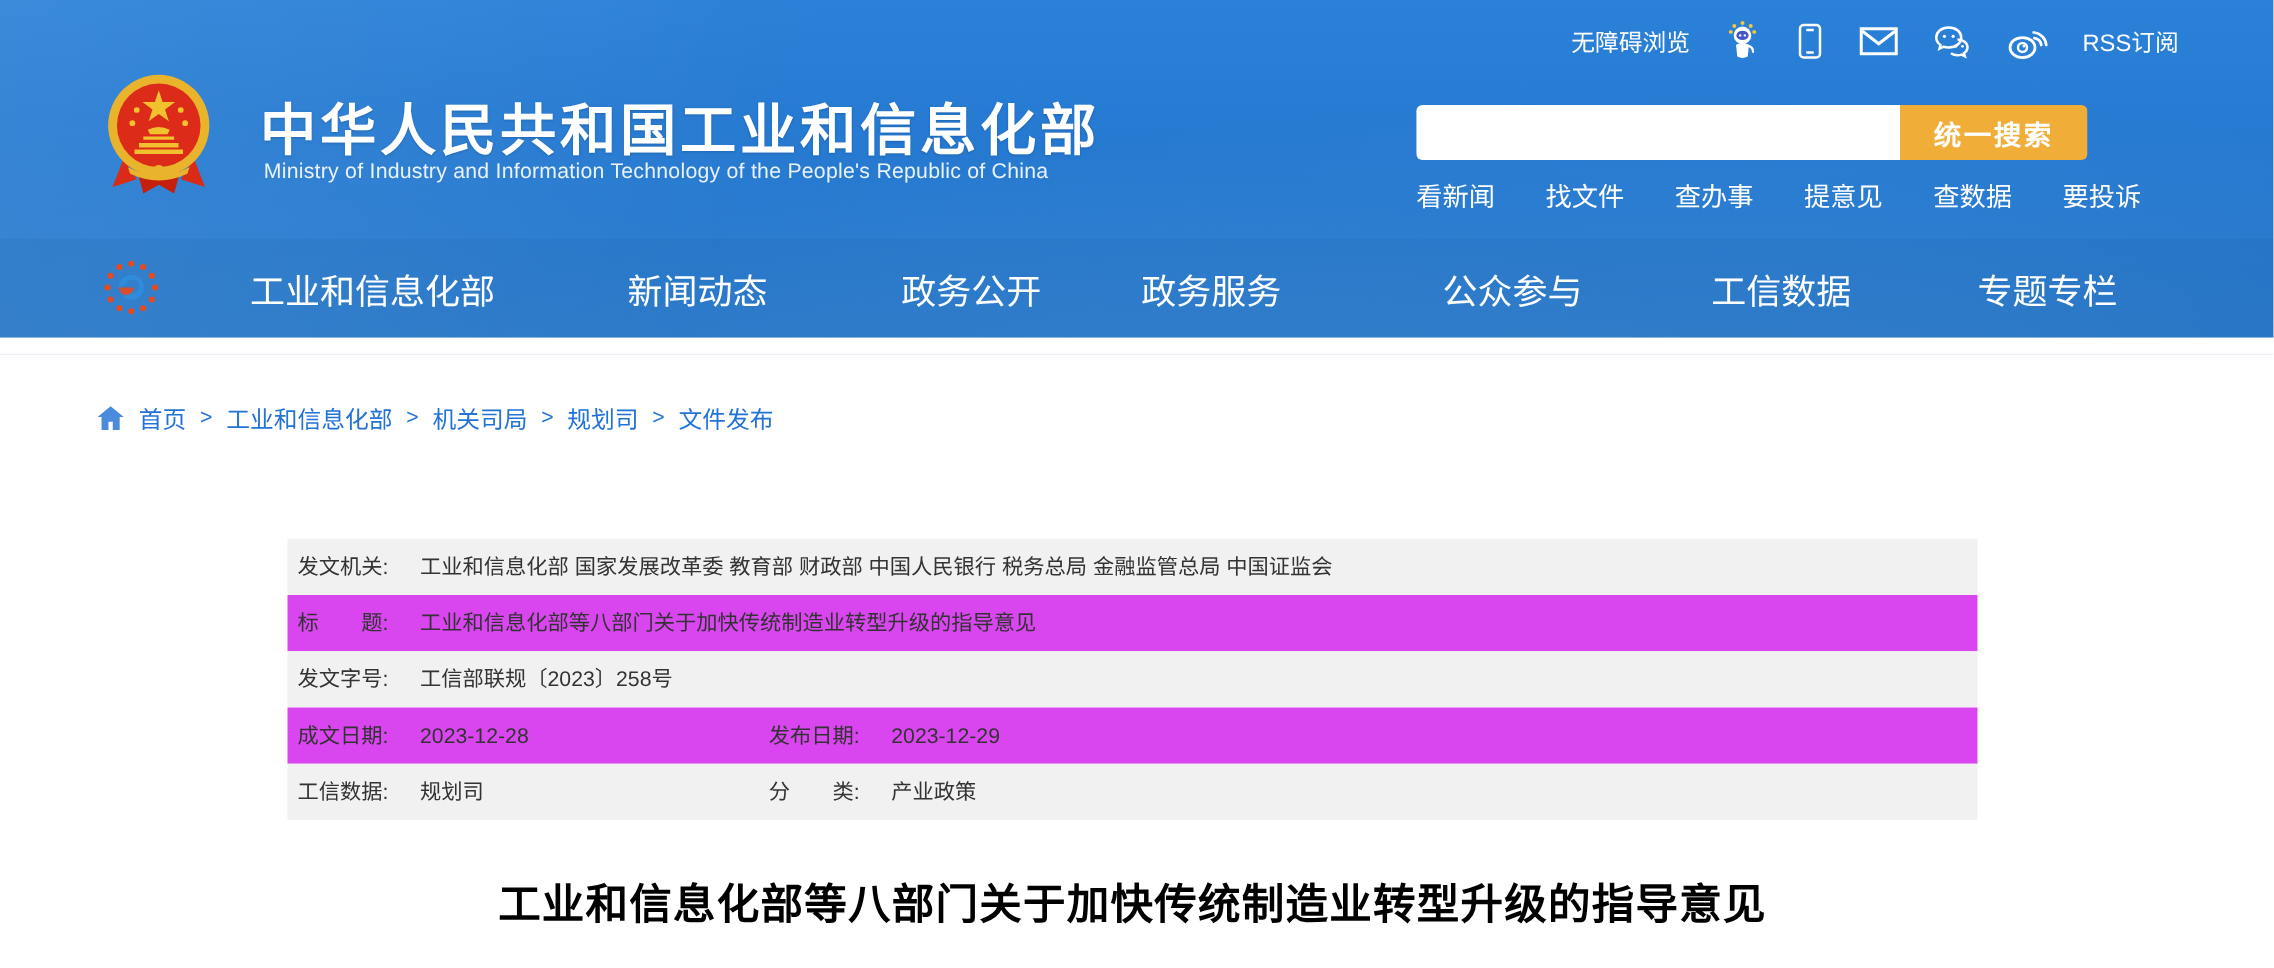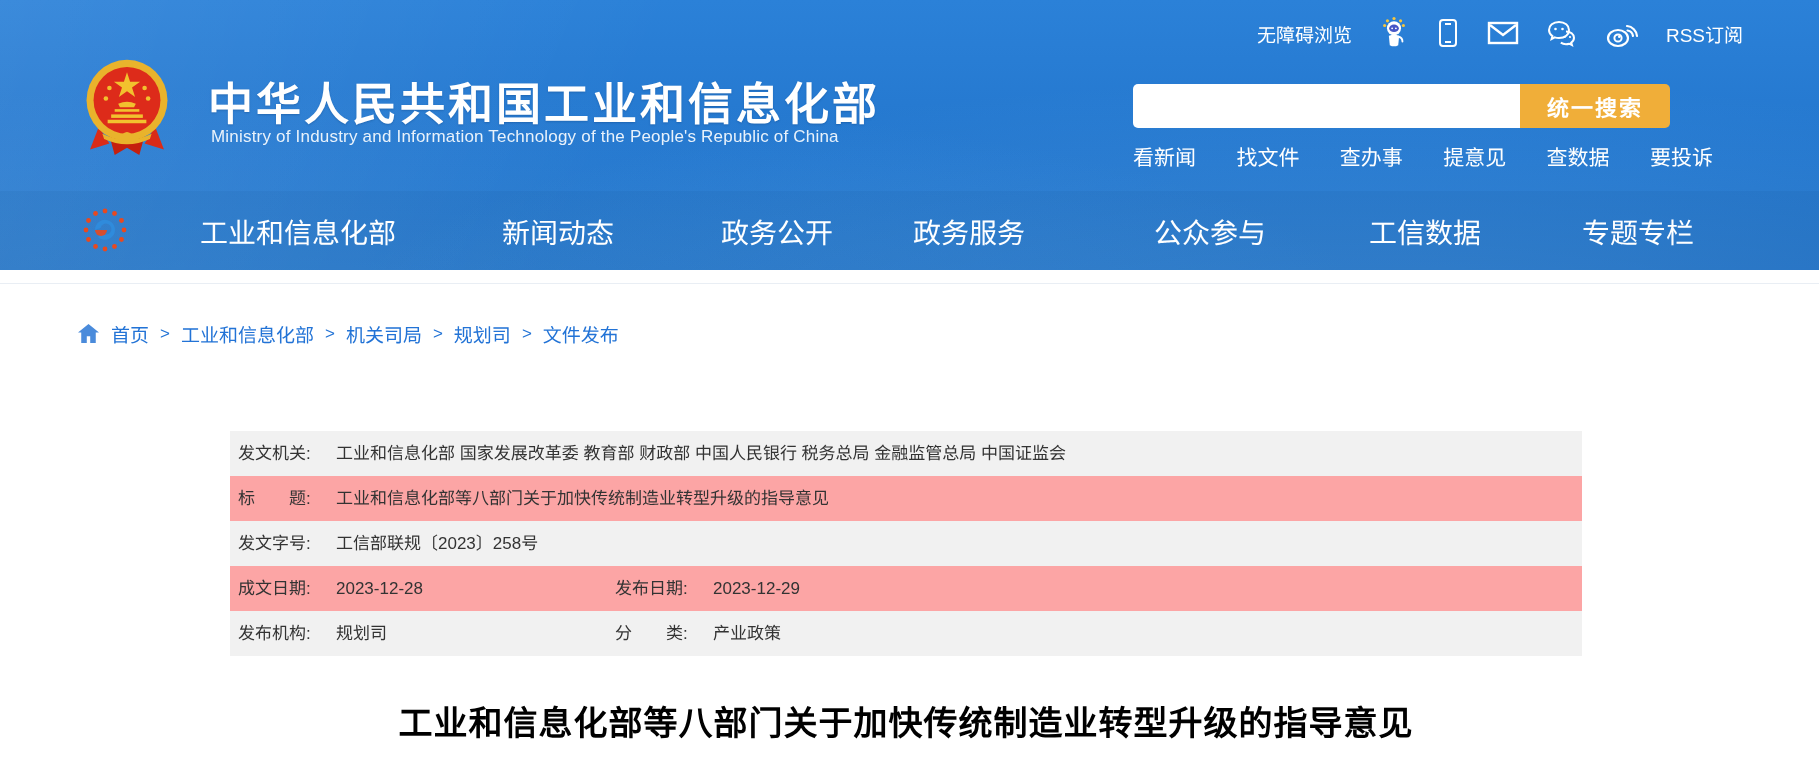--- a/index.html
+++ b/index.html
@@ -61,21 +61,21 @@
   .nav-item:nth-of-type(8){ left:1638px; }
 
   
   .breadcrumb { position:absolute; left:77px; top:320px; display:flex; align-items:center; gap:11px; font-size:19px; color:#2273d6; }
   .breadcrumb .home-icon { display:flex; align-items:center; }
   .crumb { cursor:pointer; white-space:nowrap;text-align:center; }
   .crumb-sep { color:#2273d6; font-size:17px; }
 
   
   .meta-table { position:absolute; left:230px; top:431px; width:1352px; font-size:17px; color:#333; }
-  .meta-row { height:45px; line-height:45px; padding-left:8px; display:flex; background:#fca5a5; white-space:nowrap; }
+  .meta-row { height:45px; line-height:45px; padding-left:8px; display:flex; background:#d946ef; white-space:nowrap; }
   .meta-row.gray { background:#f1f1f1; }
   .meta-label { display:inline-block; min-width:88px; margin-right:10px; color:#333; }
   .meta-value { color:#333; }
   .meta-col1 { flex:0 0 377px; display:flex; }
   .meta-col2 { flex:1 1 auto; display:flex; }
 
   
   .doc-title {
     position:absolute; left:230px; top:696px; width:1352px; text-align:center;
     font-size:34px; font-weight:700; color:#000; letter-spacing:1px; white-space:nowrap;
@@ -254,21 +254,21 @@
         <span class="meta-label">成文日期:</span>
         <span class="meta-value">2023-12-28</span>
       </span>
       <span class="meta-col2">
         <span class="meta-label">发布日期:</span>
         <span class="meta-value">2023-12-29</span>
       </span>
     </div>
     <div class="meta-row gray">
       <span class="meta-col1">
-        <span class="meta-label">发布机构:</span>
+        <span class="meta-label">工信数据:</span>
         <span class="meta-value">规划司</span>
       </span>
       <span class="meta-col2">
         <span class="meta-label">分　　类:</span>
         <span class="meta-value">产业政策</span>
       </span>
     </div>
   </div>
 
   <div class="doc-title">工业和信息化部等八部门关于加快传统制造业转型升级的指导意见</div>

